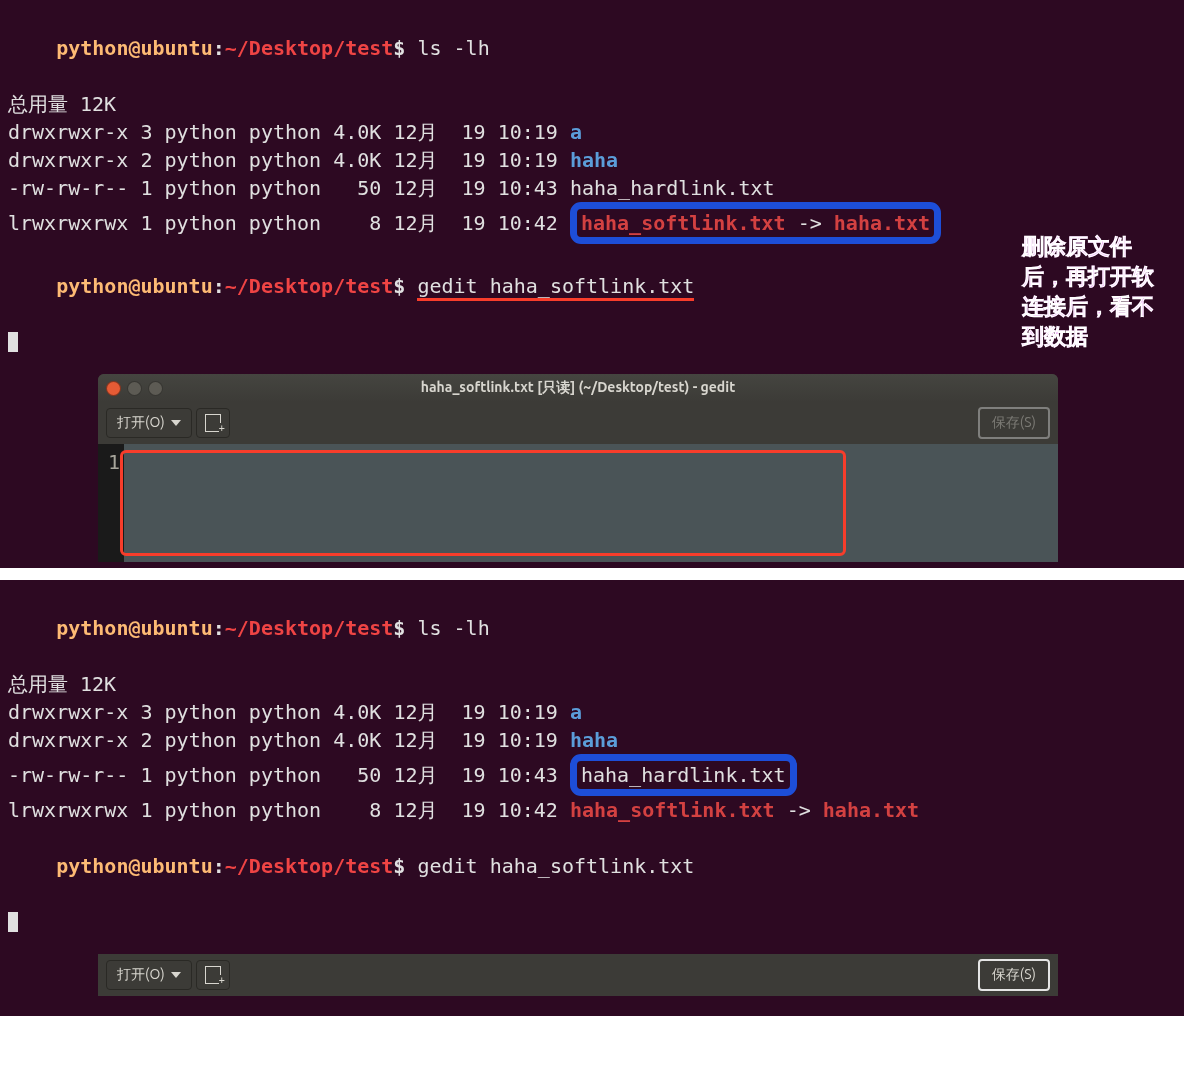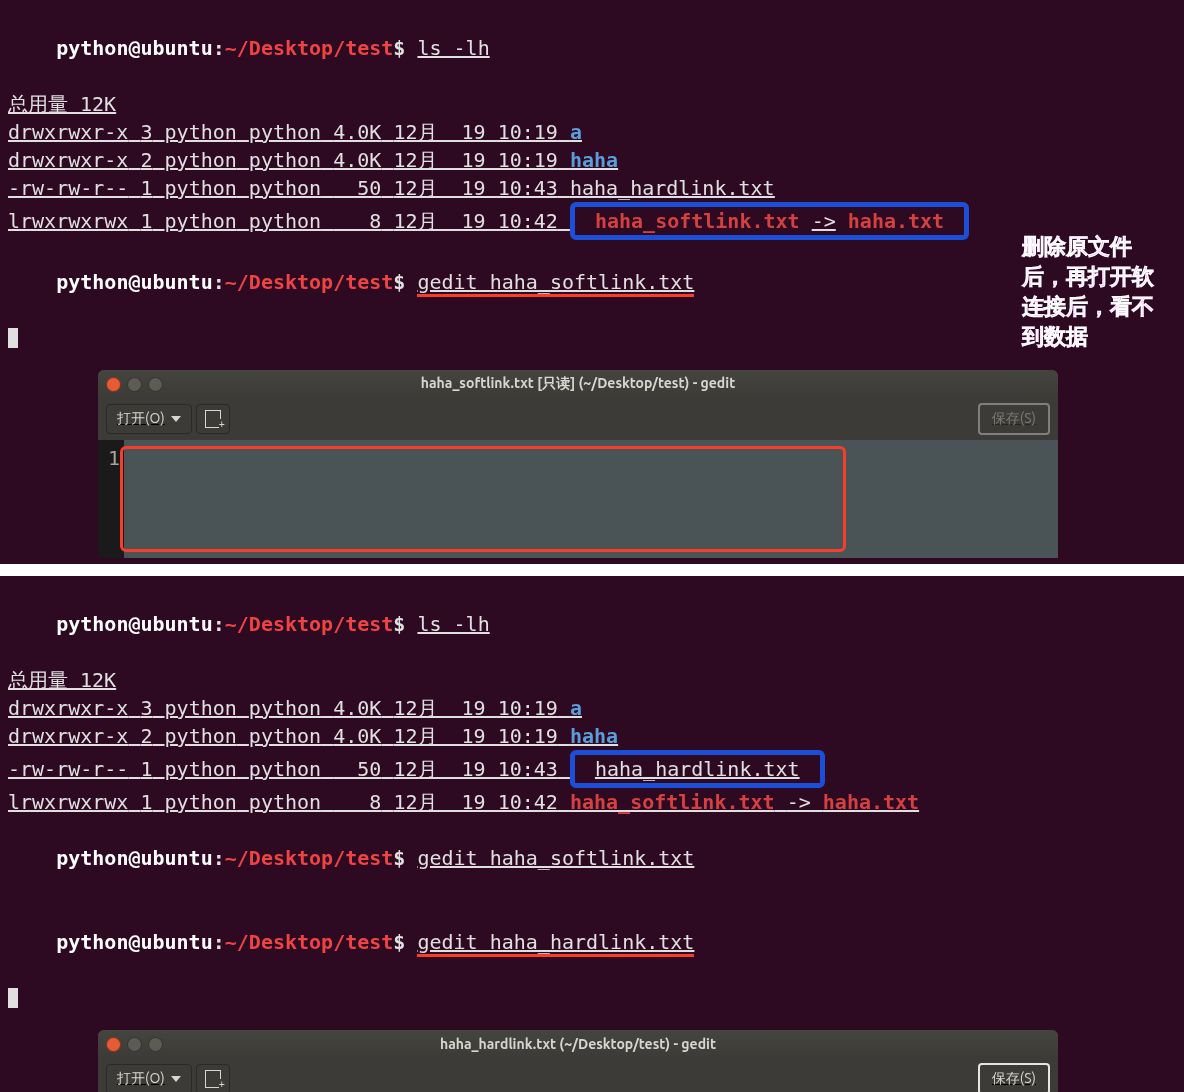--- a/index.html
+++ b/index.html
@@ -15,30 +15,30 @@
     padding: 6px 8px 6px 8px;
     position: relative;
   }
   .term-line {
     font-family: "DejaVu Sans Mono", "Ubuntu Mono", monospace;
     font-size: 20px;
     line-height: 28px;
     white-space: pre;
     color: #e0e0e0;
   }
-  .prompt-user { color: #ffffff; font-weight: bold; }
+  .prompt-user { color: #fdba74; font-weight: bold; }
   .prompt-path { color: #ef4444; font-weight: bold; }
   .prompt-dollar { color: #e0e0e0; font-weight: bold; }
   .dir-link { color: #5b9dd9; font-weight: bold; }
   .symlink-red { color: #d34141; font-weight: bold; }
-  .plain { color: #e0e0e0; text-decoration: underline; }
+  .plain { color: #e0e0e0; }
   .redbox-inline {
-    border: 5px solid #1d4ed8;
-    border-radius: 6px;
-    padding: 0 20px;
+    border: 7px solid #1d4ed8;
+    border-radius: 11px;
+    padding: 0 4px;
     display: inline-block;
   }
   .underline-red {
     border-bottom: 3px solid #f83d2b;
   }
   .gedit-window {
     margin: 18px 0 0 90px;
     width: 960px;
     background: #3c3b37;
     border-radius: 6px 6px 0 0;
@@ -71,21 +71,20 @@
     font-size: 14px;
     font-weight: bold;
   }
   .gedit-toolbar {
     background: #3c3b37;
     height: 42px;
     display: flex;
     align-items: center;
     padding: 0 8px;
     gap: 4px;
-    text-decoration: underline;
   }
   .open-btn {
     background: #3c3b37;
     border: 1px solid #2a2925;
     color: #d8d6cf;
     font-family: "Ubuntu", sans-serif;
     font-size: 14px;
     padding: 5px 10px;
     border-radius: 4px;
     display: flex;
@@ -228,34 +227,23 @@
     <span class="prompt-user">python@ubuntu</span><span class="prompt-dollar">:</span><span class="prompt-path">~/Desktop/test</span><span class="prompt-dollar">$</span><span> </span><span class="plain">ls -lh</span>
   </div>
   <div class="term-line plain">总用量 12K</div>
   <div class="term-line plain"><span>drwxrwxr-x</span> <span>3</span> <span>python</span> <span>python</span> <span>4.0K</span> <span>12月  19 10:19</span> <span class="dir-link">a</span></div>
   <div class="term-line plain"><span>drwxrwxr-x</span> <span>2</span> <span>python</span> <span>python</span> <span>4.0K</span> <span>12月  19 10:19</span> <span class="dir-link">haha</span></div>
   <div class="term-line plain"><span>-rw-rw-r--</span> <span>1</span> <span>python</span> <span>python</span> <span>  50</span> <span>12月  19 10:43</span> <span class="redbox-inline"><span class="plain">haha_hardlink.txt</span></span></div>
   <div class="term-line plain"><span>lrwxrwxrwx</span> <span>1</span> <span>python</span> <span>python</span> <span>   8</span> <span>12月  19 10:42</span> <span class="symlink-red">haha_softlink.txt</span> <span class="plain">-&gt;</span> <span class="symlink-red">haha.txt</span></div>
   <div class="term-line">
     <span class="prompt-user">python@ubuntu</span><span class="prompt-dollar">:</span><span class="prompt-path">~/Desktop/test</span><span class="prompt-dollar">$</span><span> </span><span class="plain">gedit haha_softlink.txt</span>
   </div>
-  <div class="term-line">
-    <span class="prompt-user">python@ubuntu</span><span class="prompt-dollar">:</span><span class="prompt-path">~/Desktop/test</span><span class="prompt-dollar">$</span><span> </span><span class="plain underline-red">gedit haha_hardlink.txt</span>
-  </div>
   <div class="term-line"><span class="cursor-block"></span></div>
 
   <div class="gedit-window">
-    <div class="gedit-titlebar">
-      <div class="window-btns">
-        <div class="wbtn close"></div>
-        <div class="wbtn min"></div>
-        <div class="wbtn max"></div>
-      </div>
-      <div class="gedit-title">haha_hardlink.txt (~/Desktop/test) - gedit</div>
-    </div>
     <div class="gedit-toolbar">
       <div class="open-btn">
         <span>打开(O)</span>
         <span class="triangle-down"></span>
       </div>
       <div class="new-doc-btn">
           <div class="new-doc-icon"></div>
         </div>
       <div class="save-btn">保存(S)</div>
     </div>

